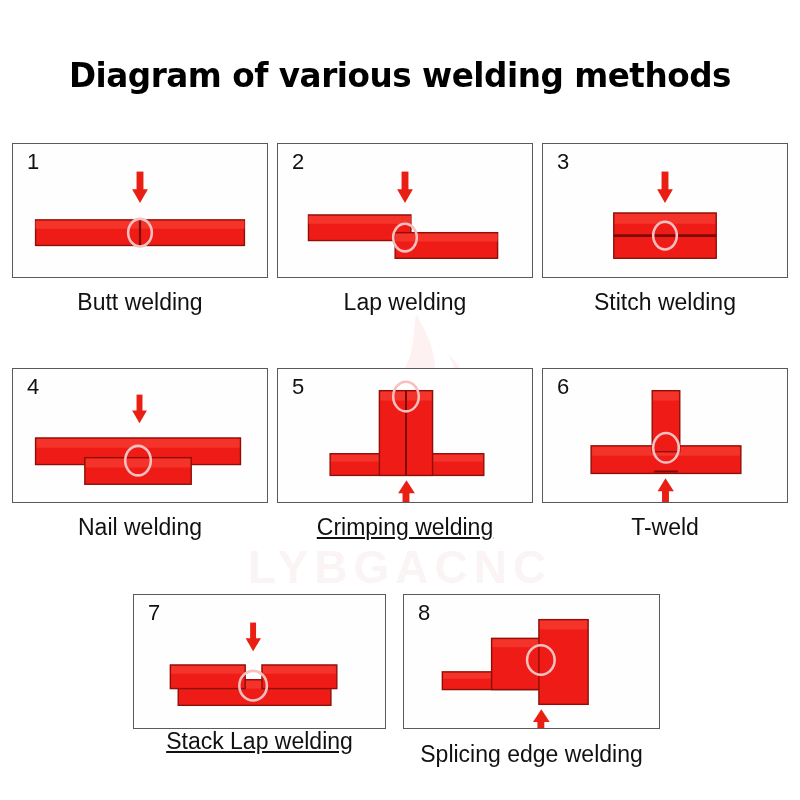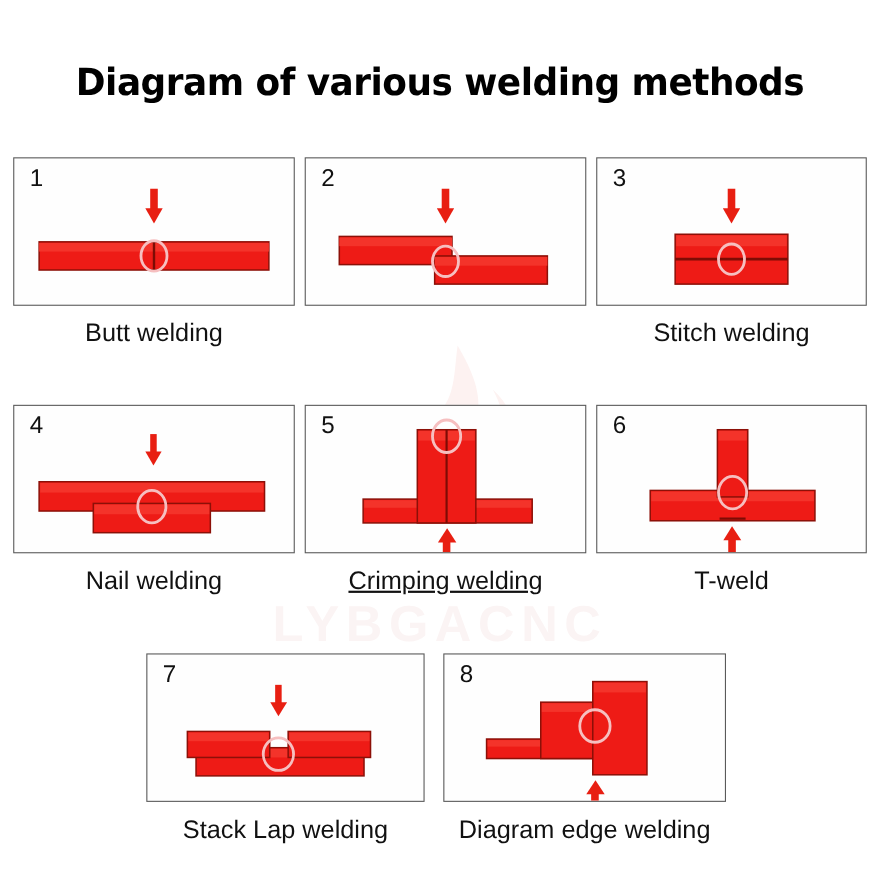--- a/index.html
+++ b/index.html
@@ -128,20 +128,21 @@
       </g>
 
       <rect x="30" y="72" width="104" height="26" fill="#ee1b16" stroke="#8c1008" stroke-width="1.4"></rect>
       <rect x="30" y="73" width="104" height="8" fill="#f4332a" stroke="none"></rect>
 
       <rect x="118" y="90" width="104" height="26" fill="#ee1b16" stroke="#8c1008" stroke-width="1.4"></rect>
       <rect x="118" y="91" width="104" height="8" fill="#f4332a" stroke="none"></rect>
       <ellipse cx="128" cy="95" rx="12" ry="14" fill="none" stroke="#f6bfc0" stroke-width="2.6"></ellipse>
     </svg>
   </div>
+  <div class="caption" style="top:146px;">Lap welding</div>
 </div>
 
 <div class="cell" style="left:542px; top:143px; width:246px; height:175px;">
   <div class="panel" style="width:246px;height:135px;">
     <div class="panel-number">3</div>
     <svg class="fig" viewBox="0 0 246 135">
       <g>
         <rect x="119.5" y="28" width="7" height="20" fill="#e81f12"></rect>
         <polygon points="115,46 131,46 123,60" fill="#e81f12"></polygon>
       </g>
@@ -236,21 +237,21 @@
 
       <rect x="36" y="71" width="76" height="24" fill="#ee1b16" stroke="#8c1008" stroke-width="1.4"></rect>
       <rect x="37" y="72" width="74" height="8" fill="#f4332a" stroke="none"></rect>
 
       <rect x="129" y="71" width="76" height="24" fill="#ee1b16" stroke="#8c1008" stroke-width="1.4"></rect>
       <rect x="130" y="72" width="74" height="8" fill="#f4332a" stroke="none"></rect>
 
       <ellipse cx="120" cy="92" rx="14" ry="15" fill="none" stroke="#f6bfc0" stroke-width="2.6"></ellipse>
     </svg>
   </div>
-  <div class="caption" style="top:147px;">Stack Lap welding</div>
+  <div class="caption" style="top:134px;text-decoration:underline;">Stack Lap welding</div>
 </div>
 
 <div class="cell" style="left:403px; top:594px; width:257px; height:180px;">
   <div class="panel" style="width:257px;height:135px;">
     <div class="panel-number">8</div>
     <svg class="fig" viewBox="0 0 257 135">
 
       <rect x="38" y="78" width="112" height="18" fill="#ee1b16" stroke="#8c1008" stroke-width="1.4"></rect>
       <rect x="39" y="79" width="110" height="6" fill="#f4332a" stroke="none"></rect>
 
@@ -260,14 +261,14 @@
       <rect x="136" y="25" width="50" height="86" fill="#ee1b16" stroke="#8c1008" stroke-width="1.4"></rect>
       <rect x="137" y="26" width="48" height="9" fill="#f4332a" stroke="none"></rect>
 
       <ellipse cx="138" cy="66" rx="14" ry="15" fill="none" stroke="#f6bfc0" stroke-width="2.6"></ellipse>
       <g>
         <rect x="134.5" y="127" width="7" height="13" fill="#e81f12"></rect>
         <polygon points="130,129 147,129 138.5,116" fill="#e81f12"></polygon>
       </g>
     </svg>
   </div>
-  <div class="caption" style="top:147px;">Diagram edge welding</div>
+  <div class="caption" style="top:147px;">Splicing edge welding</div>
 </div>
 
 </body></html>

